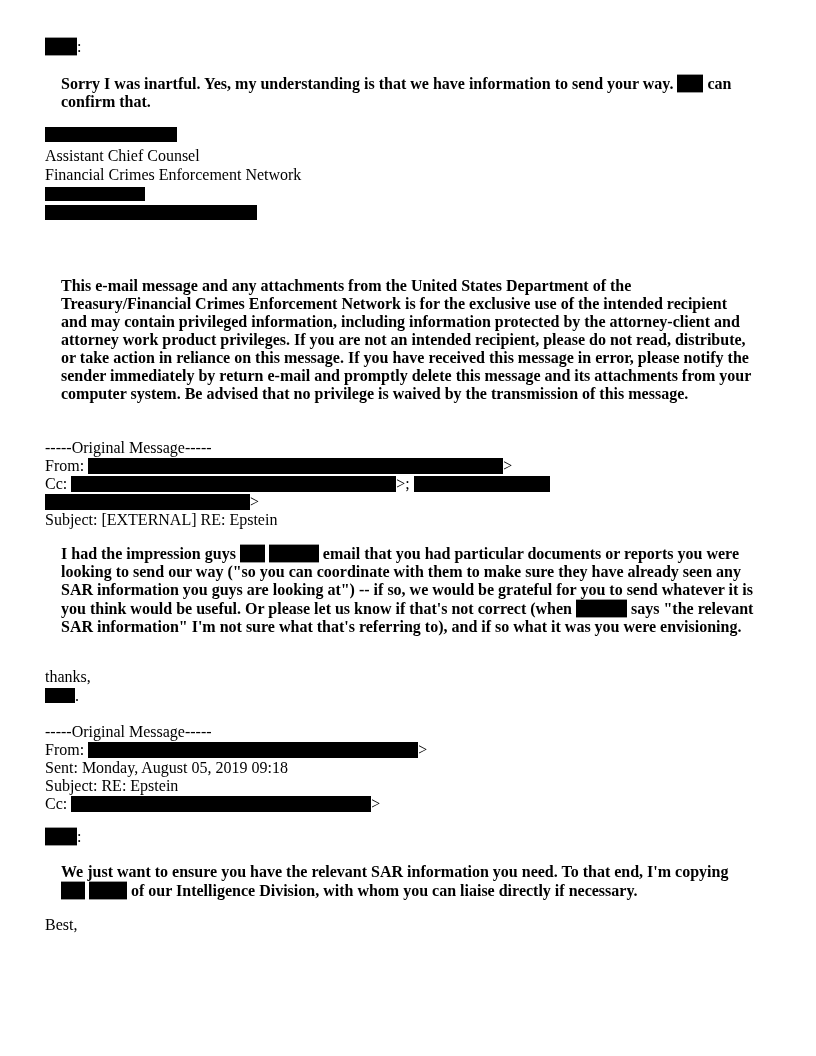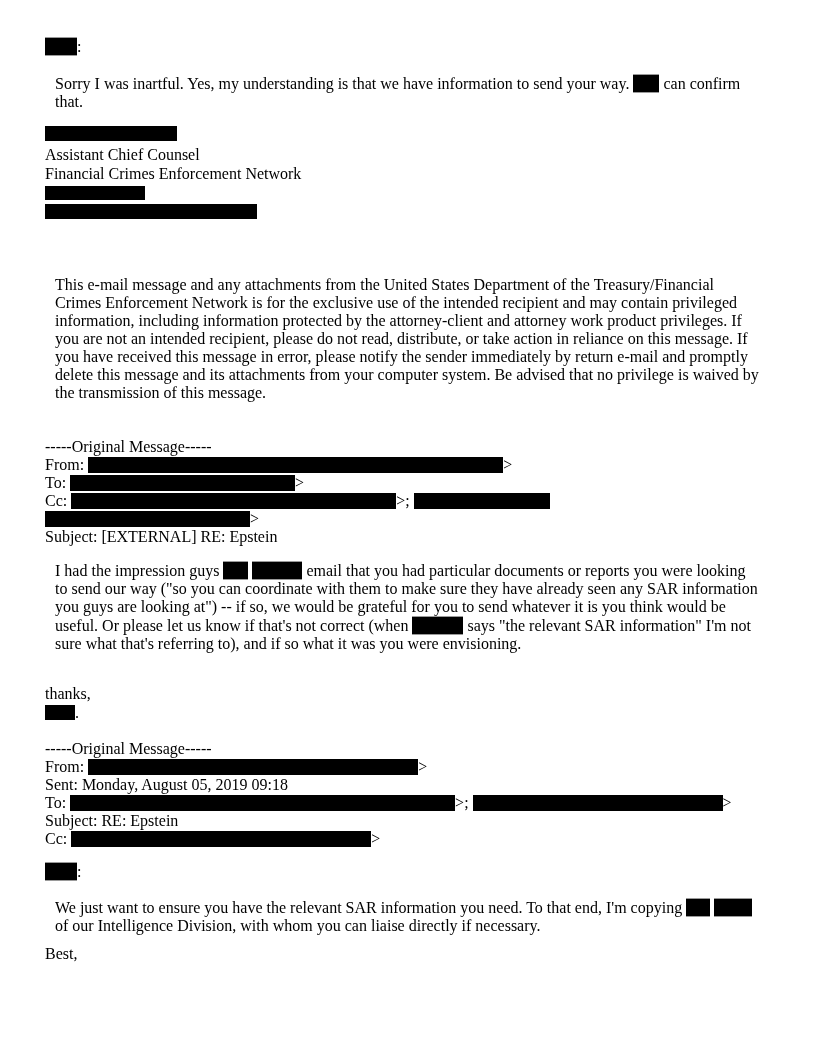--- a/index.html
+++ b/index.html
@@ -4,21 +4,21 @@
 <style>
   html,body{margin:0;padding:0;}
   body{
     width:816px;height:1056px;background:#ffffff;color:#000000;
     font-family:"Liberation Serif","DejaVu Serif",serif;
     font-size:16px;line-height:18px;
     overflow:hidden;
   }
   .page{box-sizing:border-box;width:816px;height:1056px;padding:36px 45px 0 45px;}
   .line{white-space:nowrap;}
-  p{margin:10px;}
+  p{margin:16px;font-weight:bold;}
   
   .redact{
     display:inline-block;background:#000000;height:16px;vertical-align:-3px;
   }
   .redact.tall{height:19px;vertical-align:-4px;border-top:1px solid #9a9a9a;border-bottom:1px solid #9a9a9a;box-sizing:border-box;}
   .redact.blockbar{display:block;vertical-align:baseline;}
 </style>
 </head>
 <body>
 
@@ -39,22 +39,20 @@
     <span class="redact blockbar" style="width:100px;height:14px;margin:3px 0 4px"></span>
     <span class="redact blockbar" style="width:212px;height:15px"></span>
   </div>
 
   <p style="margin-top:57px">This e-mail message and any attachments from the United States Department of the Treasury/Financial Crimes Enforcement Network is for the exclusive use of the intended recipient and may contain privileged information, including information protected by the attorney-client and attorney work product privileges. If you are not an intended recipient, please do not read, distribute, or take action in reliance on this message. If you have received this message in error, please notify the sender immediately by return e-mail and promptly delete this message and its attachments from your computer system. Be advised that no privilege is waived by the transmission of this message.</p>
 
   <div style="margin-top:36px">
     <div class="line">-----Original Message-----</div>
     <div class="line"><span>From:</span>
       <span class="redact" style="width:415px"></span><span>&gt;</span></div>
-    <div class="line"><span>To:</span>
-      <span class="redact" style="width:225px"></span><span>&gt;</span></div>
     <div class="line"><span>Cc:</span>
       <span class="redact" style="width:325px"></span><span>&gt;;</span>
       <span class="redact" style="width:136px"></span></div>
     <div class="line"><span class="redact" style="width:205px"></span><span>&gt;</span></div>
     <div class="line"><span>Subject:</span>
       <span>[EXTERNAL] RE: Epstein</span></div>
   </div>
 
 
   <p style="margin-top:15px">
@@ -68,23 +66,20 @@
 
   <div class="line" style="margin-top:32px">thanks,</div>
   <div class="line" style="line-height:19px"><span class="redact" style="width:30px;height:15px;vertical-align:-2px"></span><span>.</span></div>
 
   <div style="margin-top:18px">
     <div class="line">-----Original Message-----</div>
     <div class="line"><span>From:</span>
       <span class="redact" style="width:330px"></span><span>&gt;</span></div>
     <div class="line"><span>Sent:</span>
       <span>Monday, August 05, 2019 09:18</span></div>
-    <div class="line"><span>To:</span>
-      <span class="redact" style="width:385px"></span><span>&gt;;</span>
-      <span class="redact" style="width:250px"></span><span>&gt;</span></div>
     <div class="line"><span>Subject:</span>
       <span>RE: Epstein</span></div>
     <div class="line"><span>Cc:</span>
       <span class="redact" style="width:300px"></span><span>&gt;</span></div>
   </div>
 
   <div class="line" style="margin-top:13px;line-height:21px"><span class="redact tall" style="width:32px"></span><span>:</span></div>
 
   <p style="margin-top:16px">
     <span>We just want to ensure you have the relevant SAR information you need. To that end, I'm copying</span>

